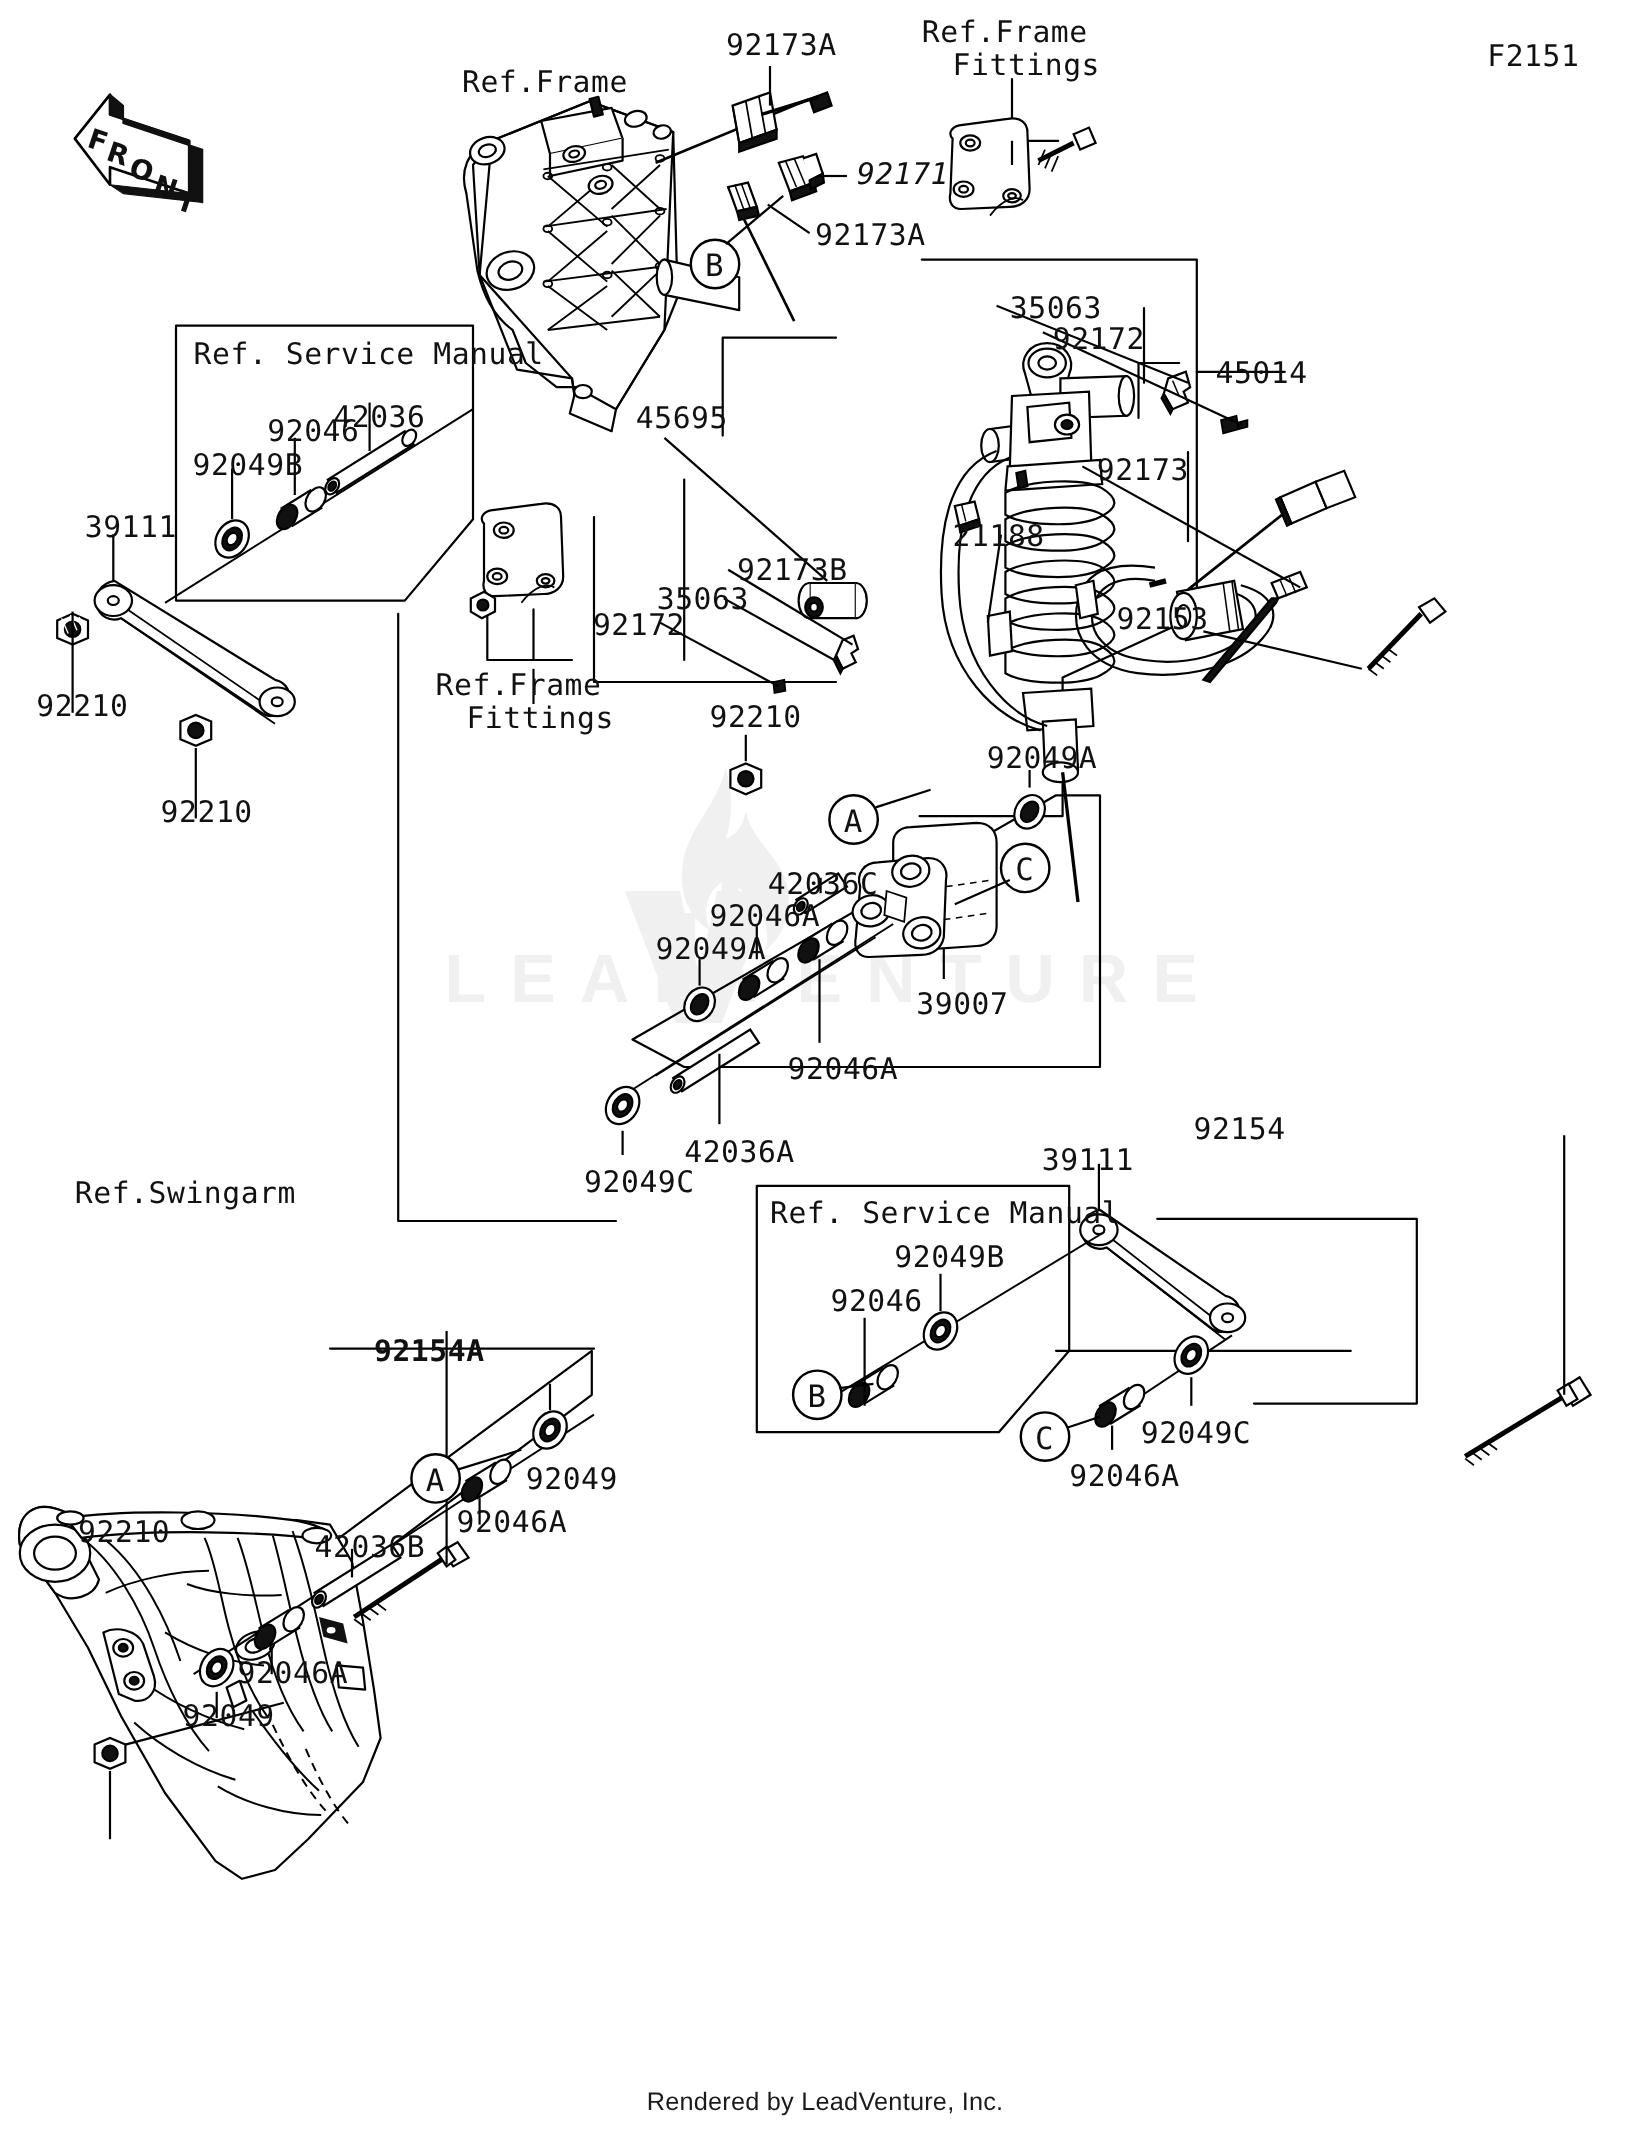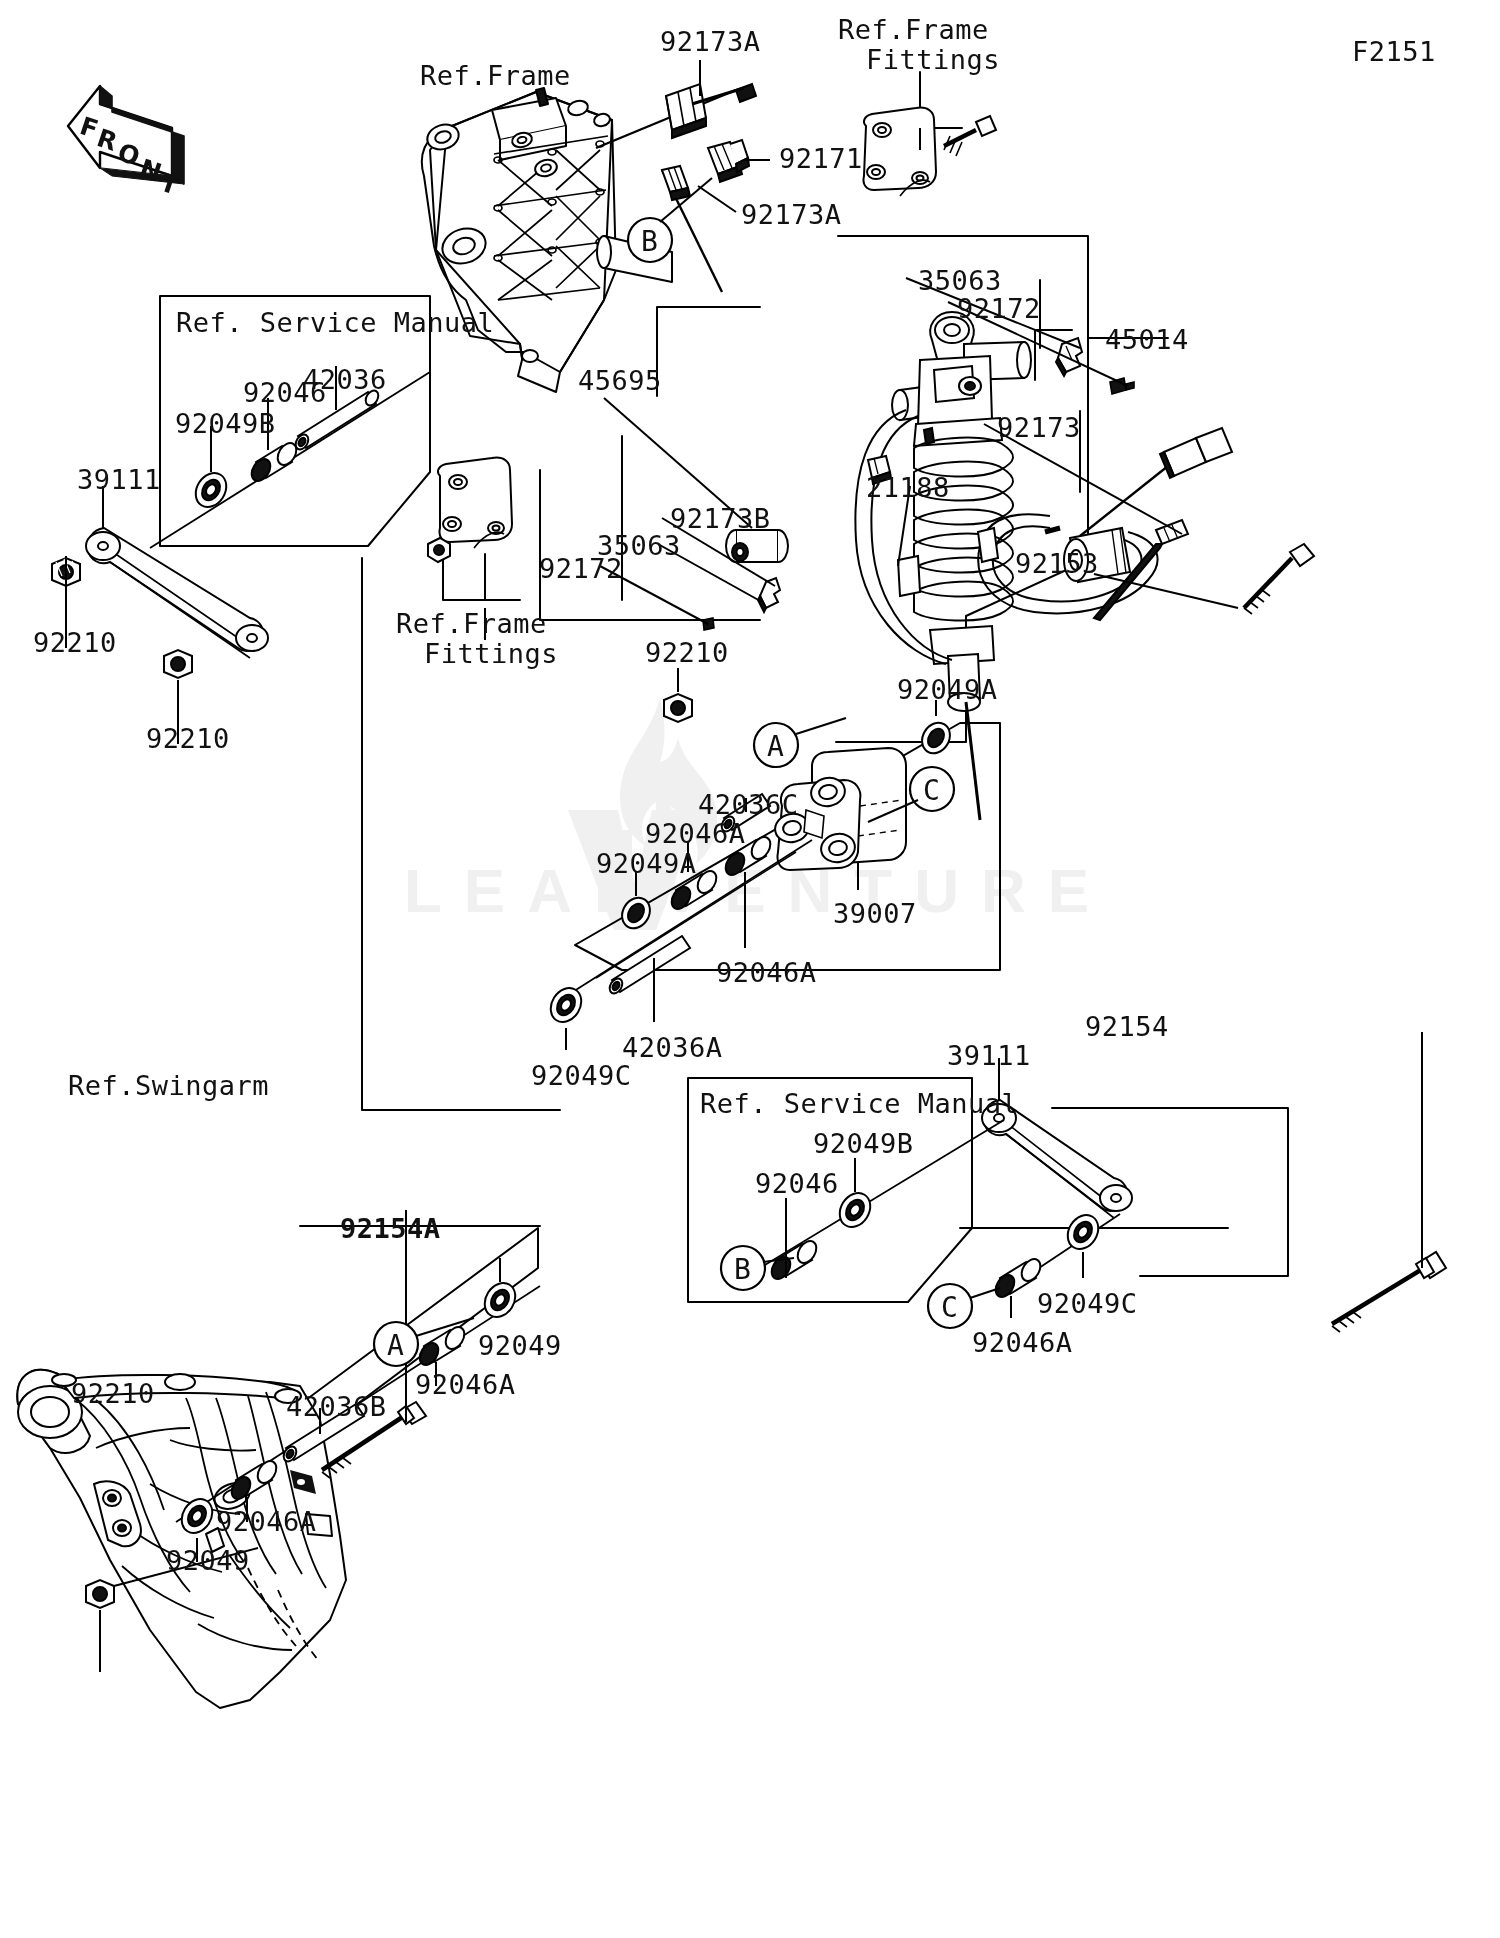--- a/index.html
+++ b/index.html
@@ -643,21 +643,21 @@
 
   <div class="lbl" style="left:641px;top:225px;font-size:28px;">B</div>
   <div class="lbl" style="left:767px;top:730px;font-size:28px;">A</div>
   <div class="lbl" style="left:923px;top:774px;font-size:28px;">C</div>
   <div class="lbl" style="left:387px;top:1329px;font-size:28px;">A</div>
   <div class="lbl" style="left:734px;top:1253px;font-size:28px;">B</div>
   <div class="lbl" style="left:941px;top:1291px;font-size:28px;">C</div>
 
   <div id="part-label-host">
       <div class="lbl" style="left: 660px; top: 26px;">92173A</div>
-      <div class="lbl" style="left: 779px; top: 143px;">92171</div>
+      <div class="lbl" style="left: 779px; top: 143px; font-style: italic;">92171</div>
       <div class="lbl" style="left: 741px; top: 199px;">92173A</div>
       <div class="lbl" style="left: 918px; top: 265px;">35063</div>
       <div class="lbl" style="left: 957px; top: 293px;">92172</div>
       <div class="lbl" style="left: 1105px; top: 324px;">45014</div>
       <div class="lbl" style="left: 303px; top: 345px; margin-top: 19px;">42036</div>
       <div class="lbl" style="left: 243px; top: 377px;">92046</div>
       <div class="lbl" style="left: 578px; top: 365px;">45695</div>
       <div class="lbl" style="left: 175px; top: 408px;">92049B</div>
       <div class="lbl" style="left: 997px; top: 412px;">92173</div>
       <div class="lbl" style="left: 77px; top: 464px;">39111</div>
@@ -685,13 +685,14 @@
       <div class="lbl" style="left: 478px; top: 1330px;">92049</div>
       <div class="lbl" style="left: 415px; top: 1369px;">92046A</div>
       <div class="lbl" style="left: 1037px; top: 1288px;">92049C</div>
       <div class="lbl" style="left: 972px; top: 1327px;">92046A</div>
       <div class="lbl" style="left: 71px; top: 1378px;">92210</div>
       <div class="lbl" style="left: 286px; top: 1391px;">42036B</div>
       <div class="lbl" style="left: 216px; top: 1506px;">92046A</div>
       <div class="lbl" style="left: 166px; top: 1545px;">92049</div>
     </div>
 
+  <div class="foot">Rendered by LeadVenture, Inc.</div>
 </div>
 
 </body></html>

